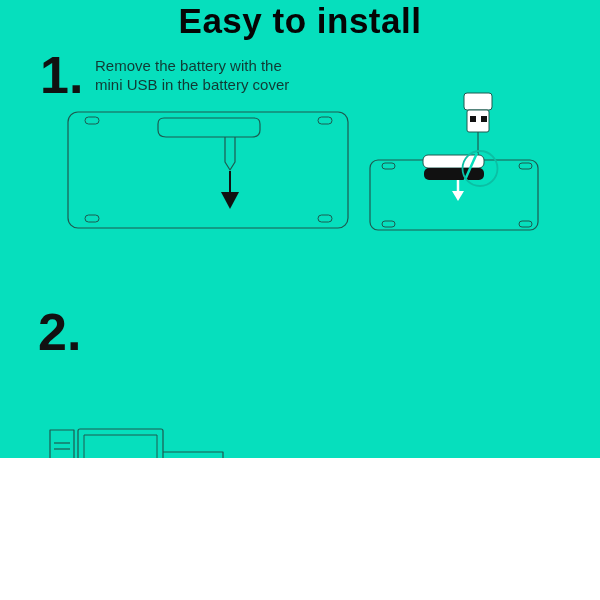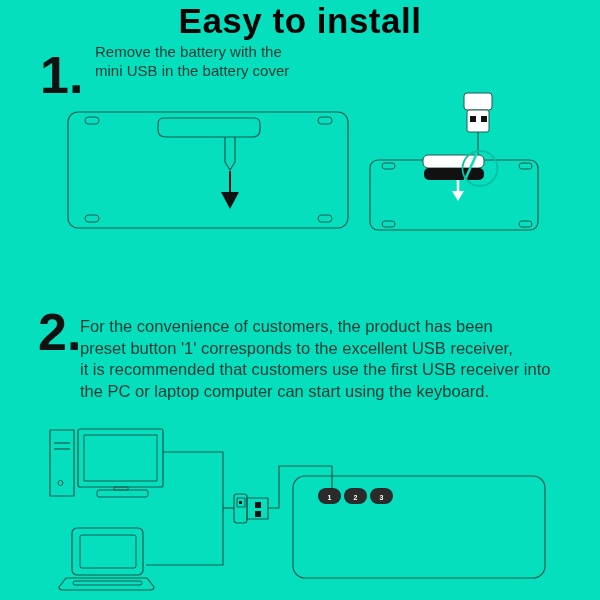--- a/index.html
+++ b/index.html
@@ -1,38 +1,38 @@
 <!DOCTYPE html>
 <html style="--background: #06DFBD; --line: #1D5A50; --text: #113A34; --title: #050505; --black: #111111; --pill: #2B2B2B; --pill-text: #FFFFFF; --white: #FFFFFF; --ring: #0BBFA4;"><head>
 <meta charset="utf-8">
 <style>
   :root{
     --background:#06DFBD; --line:#1D5A50; --text:#113A34; --title:#050505;
     --black:#111111; --pill:#2B2B2B; --pill-text:#FFFFFF; --white:#FFFFFF; --ring:#0BBFA4;
   }
   html,body{margin:0;padding:0;}
   #stage{
-    position:relative; width:600px; height:600px; overflow:hidden;
+    position:relative; width:600px; height:458px; overflow:hidden;
     background:var(--background);
     font-family:"Liberation Sans", sans-serif;
   }
   .abs{position:absolute;}
   #title{
     left:0; right:0; top:1px; text-align:center;
     font-size:35px; font-weight:700; color:var(--title); letter-spacing:0.5px;
   }
   .step-num{
     font-size:52px; font-weight:700; color:var(--black); line-height:0.8;
   }
   #step1-num{left:40px; top:55px;}
   #step2-num{left:38px; top:312px;}
   .body-text{
     color:var(--text); white-space:pre; font-weight:500;
   }
-  #step1-text{left:95px; top:42px; font-size:15px; line-height:19px;}
+  #step1-text{left:95px; top:56px; font-size:15px; line-height:19px;}
   #caption{left:355px; top:237px; font-size:15px; line-height:19px;}
   #step2-text{left:80px; top:316px; font-size:16.5px; line-height:21.5px;}
   svg{position:absolute; left:0; top:0;}
   .ln{fill:none; stroke:var(--line); stroke-width:1.2px; stroke-linejoin:round;}
   .thin{stroke-width:1px;}
   .blackfill{fill:var(--black); stroke:none;}
   .whitefill{fill:var(--white); stroke:var(--line); stroke-width:1px;}
   .bgstroke{stroke:var(--background); stroke-width:2.5px; fill:none;}
   .whitestroke{stroke:var(--white); stroke-width:2.5px; fill:none;}
   .ringstroke{stroke:var(--ring); stroke-width:1.8px; fill:none;}
@@ -137,18 +137,14 @@
   </svg>
 
   <div id="title" class="abs">Easy to install</div>
 
   <div id="step1-num" class="abs step-num">1.</div>
   <div id="step1-text" class="abs body-text">Remove the battery with the
 mini USB in the battery cover</div>
 
 
   <div id="step2-num" class="abs step-num">2.</div>
-  <div id="step2-text" class="abs body-text">For the convenience of customers, the product has been
-preset button '1' corresponds to the excellent USB receiver,
-it is recommended that customers use the first USB receiver into
-the PC or laptop computer can start using the keyboard.</div>
 
 </div>
 
 </body></html>

